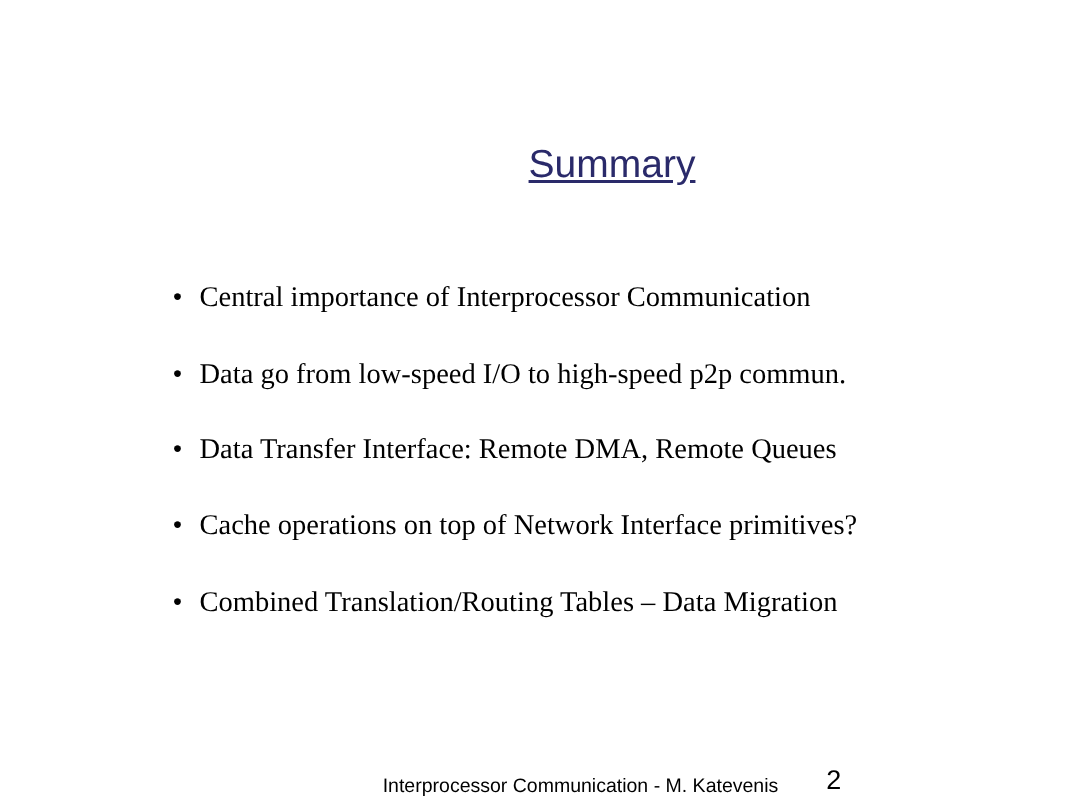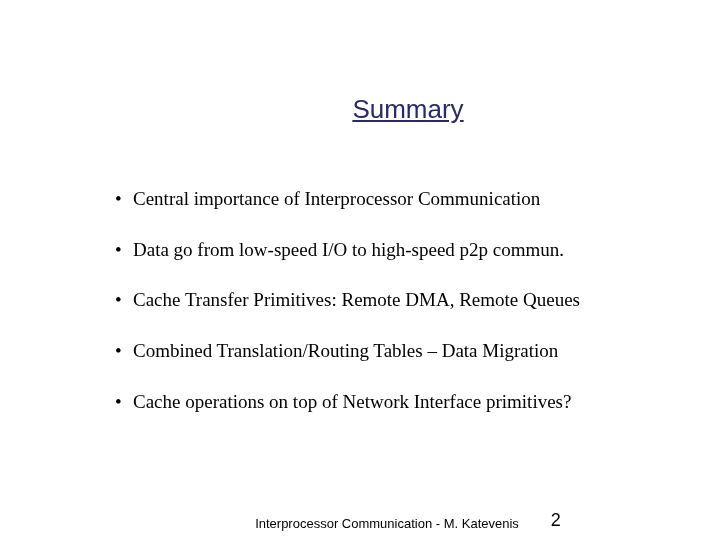--- a/index.html
+++ b/index.html
@@ -64,21 +64,21 @@
     }
   </style>
 </head>
 <body>
 
 <div class="slide">
   <h1 class="title">Summary</h1>
   <ul class="bullets">
     <li>Central importance of Interprocessor Communication</li>
     <li>Data go from low-speed I/O to high-speed p2p commun.</li>
-    <li>Cache Transfer Primitives: Remote DMA, Remote Queues</li>
+    <li>Data Transfer Interface: Remote DMA, Remote Queues</li>
+    <li>Cache operations on top of Network Interface primitives?</li>
     <li>Combined Translation/Routing Tables – Data Migration</li>
-    <li>Cache operations on top of Network Interface primitives?</li>
   </ul>
   <div class="footer">
     <span>Interprocessor Communication - M. Katevenis</span>
     <span class="page-number">2</span>
   </div>
 </div>
 
 </body></html>

